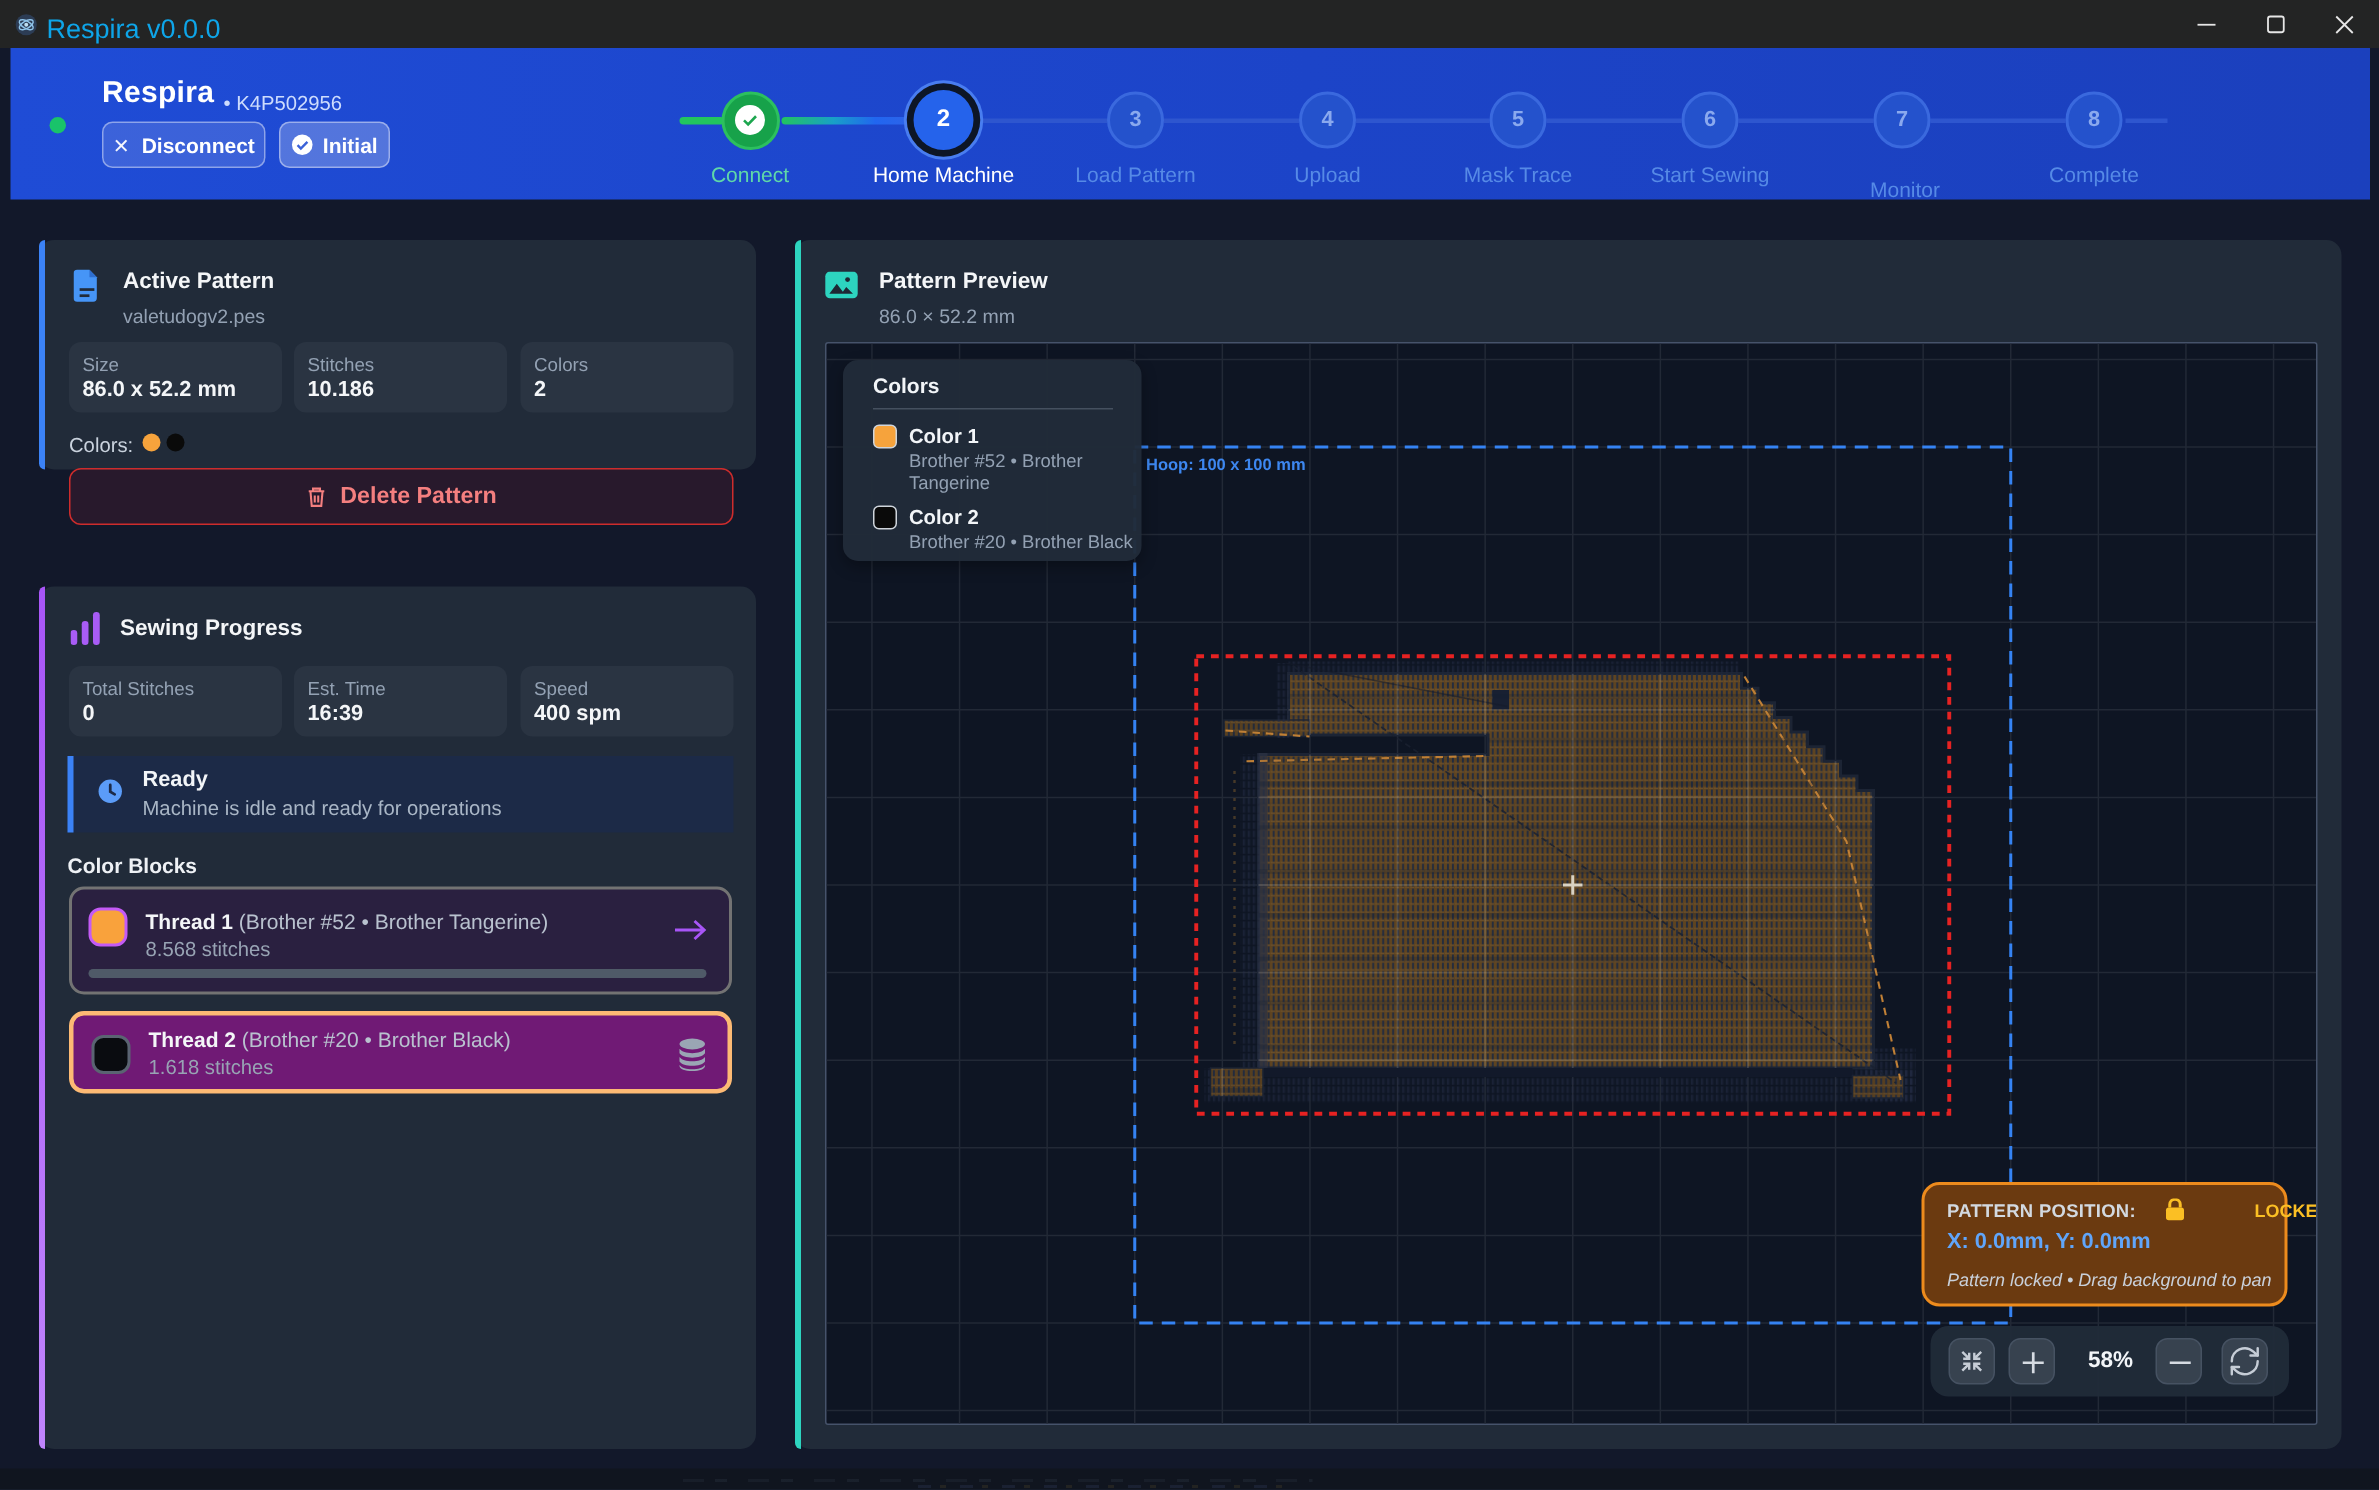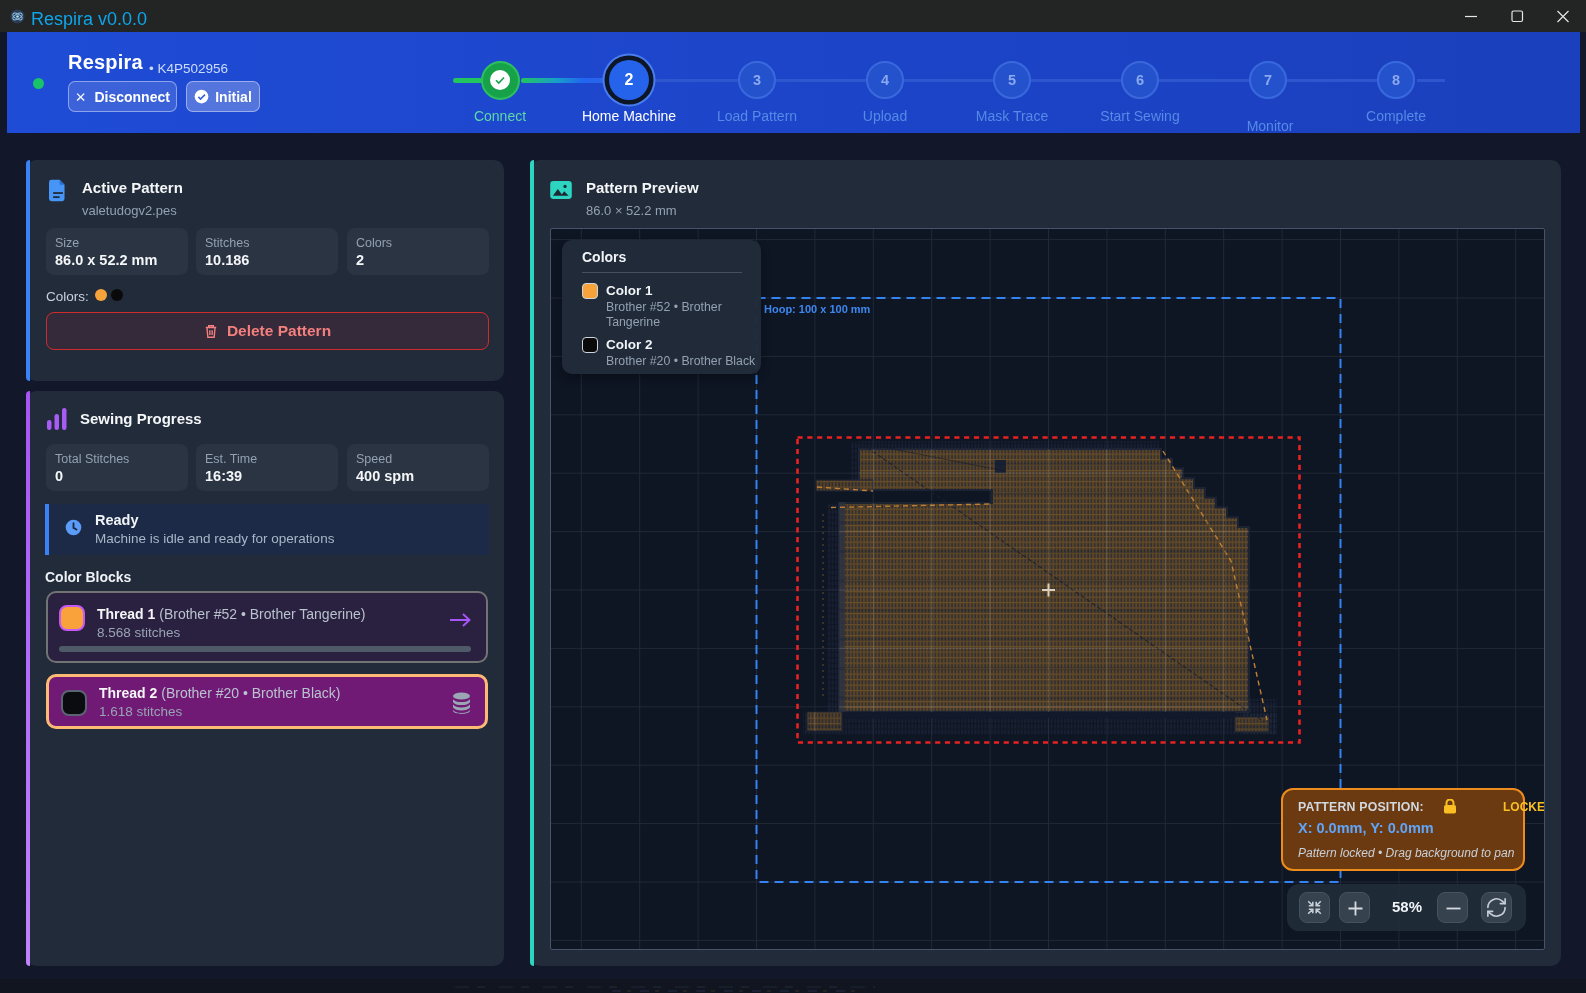--- a/index.html
+++ b/index.html
@@ -103,21 +103,21 @@
       <div class="step-lbl" style="left:935px;color:#568ae6;">Mask Trace</div>
       <div class="step-circ" style="left:1114px;top:29px;width:38px;height:38px;background:#2452cc;border:2px solid #3a69de;color:#8aa9ee;font-size:14.5px;font-weight:bold;">6</div>
       <div class="step-lbl" style="left:1063px;color:#568ae6;">Start Sewing</div>
       <div class="step-circ" style="left:1242px;top:29px;width:38px;height:38px;background:#2452cc;border:2px solid #3a69de;color:#8aa9ee;font-size:14.5px;font-weight:bold;">7</div>
       <div class="step-lbl" style="left:1193px;color:#568ae6;margin-top:10px;">Monitor</div>
       <div class="step-circ" style="left:1370px;top:29px;width:38px;height:38px;background:#2452cc;border:2px solid #3a69de;color:#8aa9ee;font-size:14.5px;font-weight:bold;">8</div>
       <div class="step-lbl" style="left:1319px;color:#568ae6;">Complete</div>
     </div>
 </div>
 
-<div class="card" style="left:26px;top:160px;width:478px;height:221px;">
+<div class="card" style="left:26px;top:160px;width:478px;height:153px;">
   <div class="stripe" style="background:#3b82f6;"></div>
   <svg class="abs" style="left:23px;top:19px" width="18" height="23" viewBox="0 0 22 28">
     <path d="M3 1 h10 l6 6 v17 a3 3 0 0 1 -3 3 h-13 a3 3 0 0 1 -3 -3 v-20 a3 3 0 0 1 3 -3 z" fill="#4695f7"></path>
     <path d="M13 1 l6 6 h-6 z" fill="#2f6fd0"></path>
     <rect x="5" y="16" width="12" height="2.2" fill="#212b39"></rect>
     <rect x="5" y="21" width="8" height="2.2" fill="#212b39"></rect>
   </svg>
   <div class="abs cardtitle" style="left:56px;top:19px;">Active Pattern</div>
   <div class="abs cardsub" style="left:56px;top:43px;">valetudogv2.pes</div>
   <div class="statbox" style="left:20px;top:68px;">

